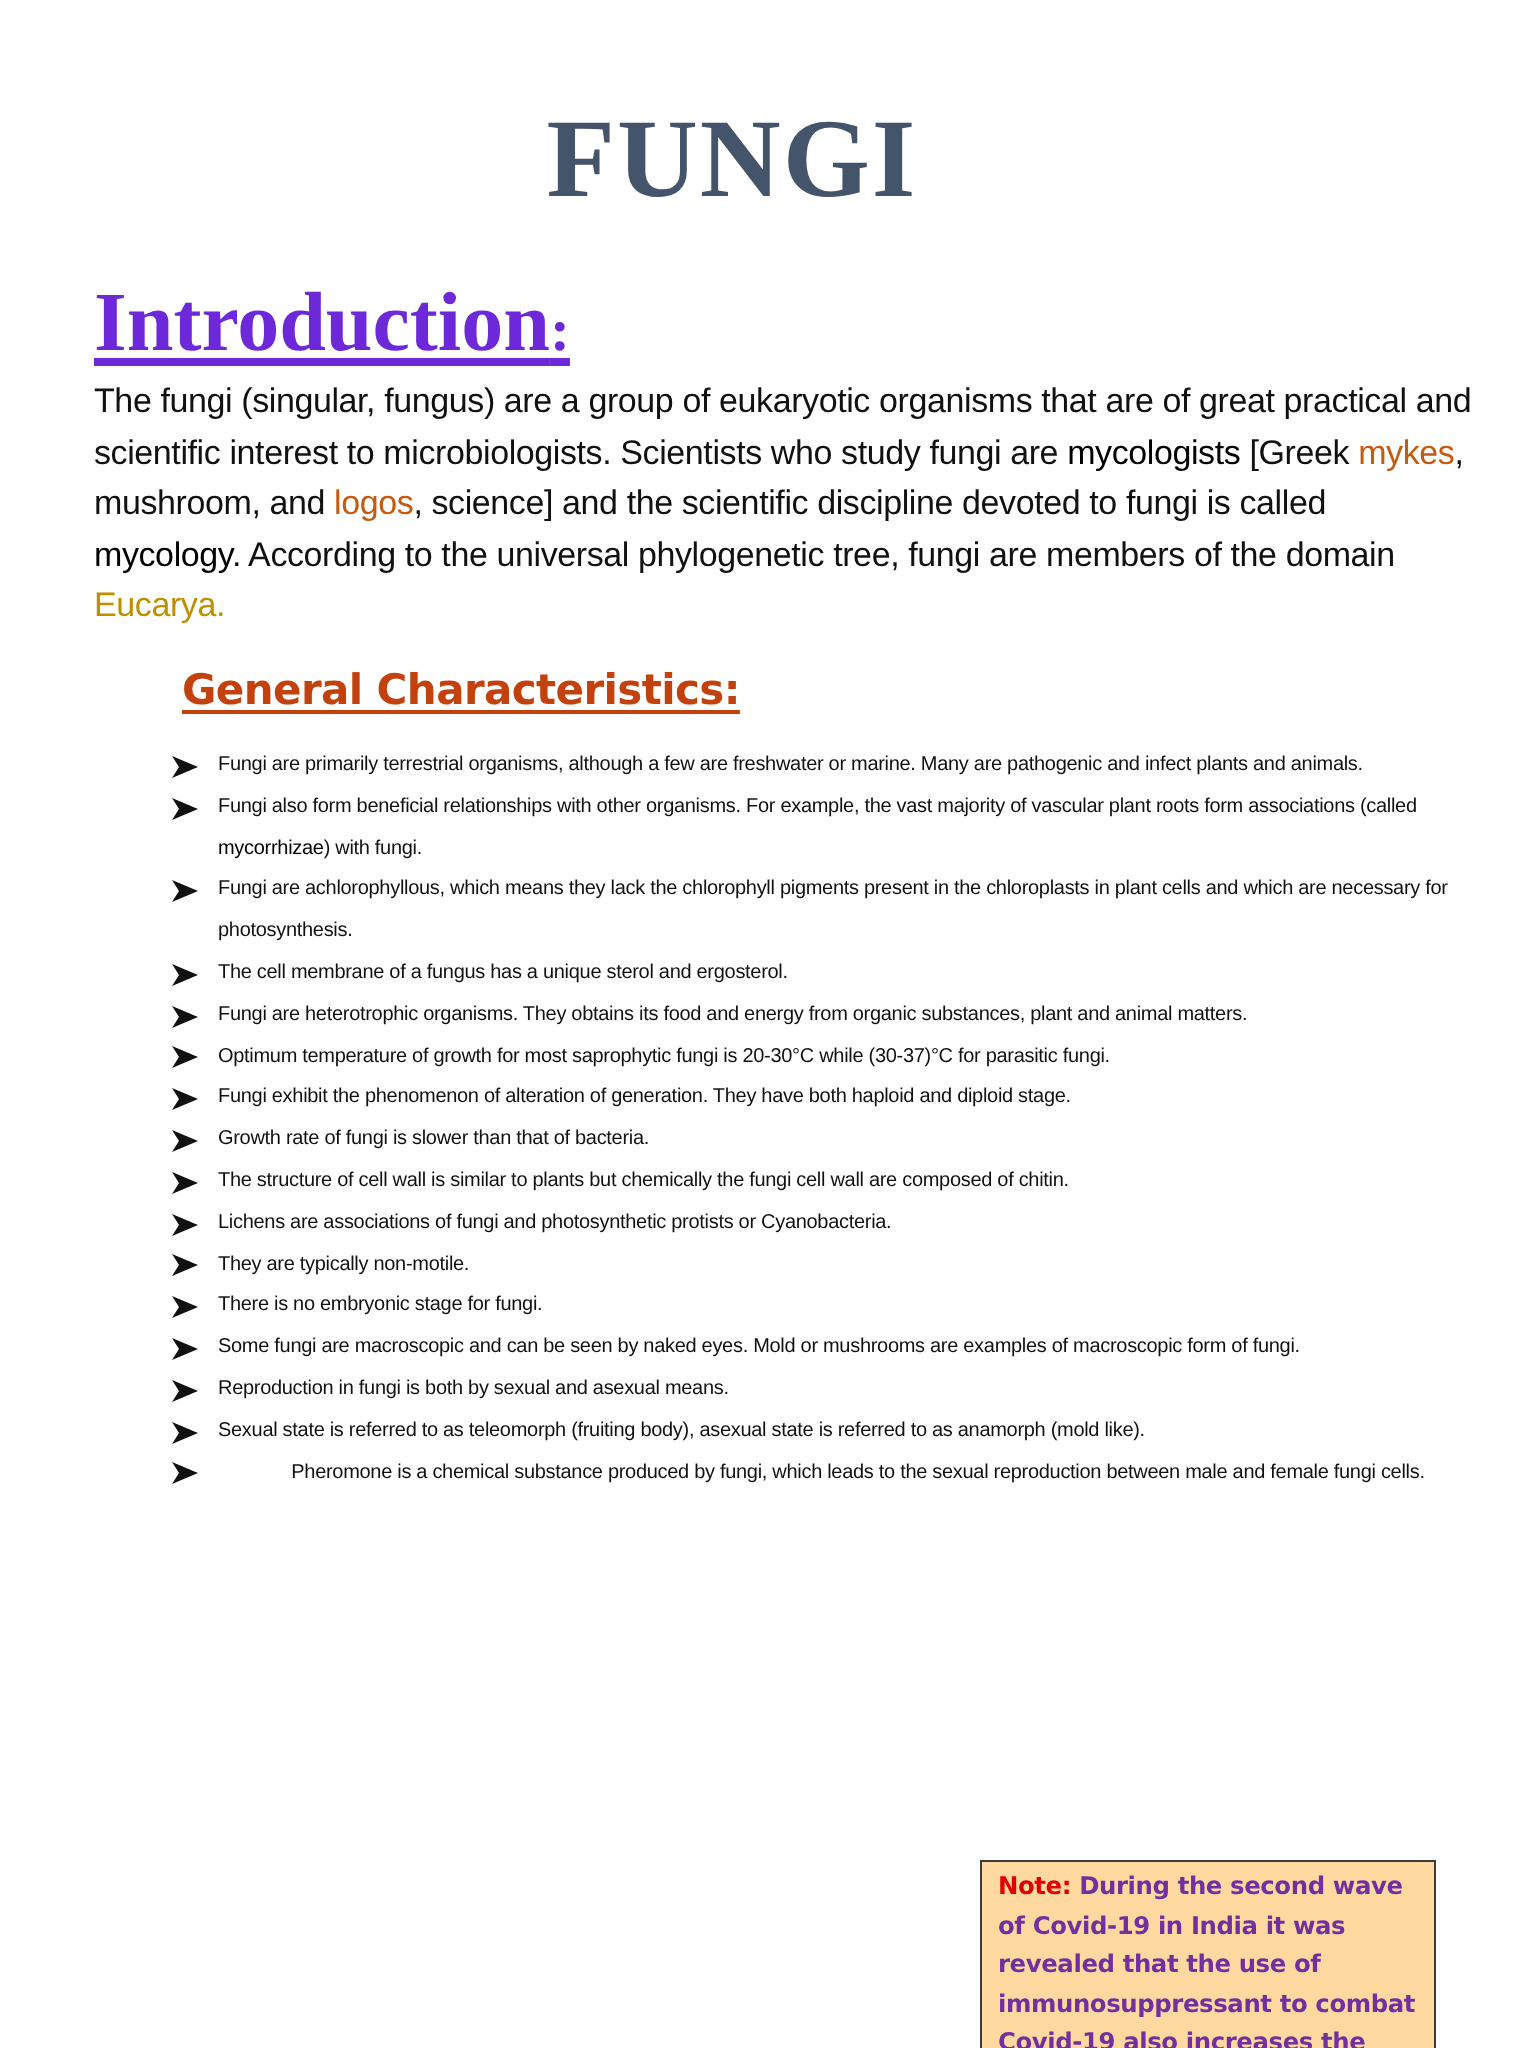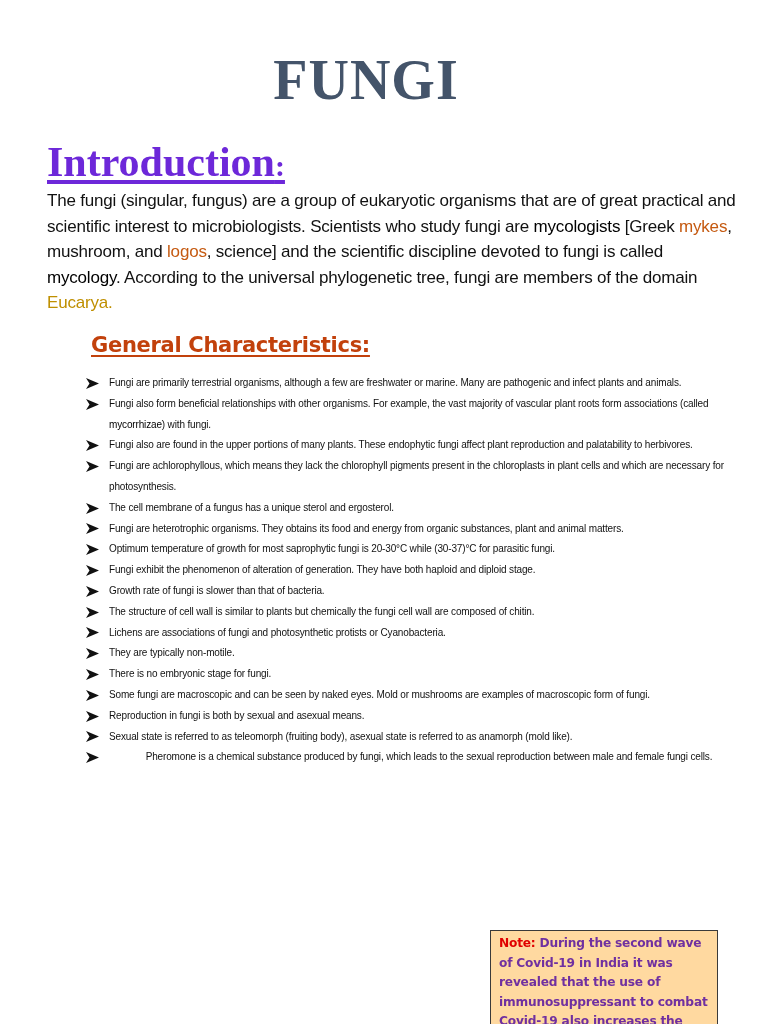--- a/index.html
+++ b/index.html
@@ -142,25 +142,20 @@
         </span><span>Fungi are primarily terrestrial organisms, although a few are freshwater or marine. Many are pathogenic and infect plants and animals.</span></li>
     <li><span class="arrow">
           <svg width="13" height="11" viewBox="0 0 13 11">
             <path d="M0 0 L13 5.5 L0 11 L3.5 5.5 Z" fill="#111"></path>
           </svg>
         </span><span>Fungi also form beneficial relationships with other organisms. For example, the vast majority of vascular plant roots form associations (called </span><span class="red">mycorrhizae</span><span>) with fungi.</span></li>
     <li><span class="arrow">
           <svg width="13" height="11" viewBox="0 0 13 11">
             <path d="M0 0 L13 5.5 L0 11 L3.5 5.5 Z" fill="#111"></path>
           </svg>
-        </span><span>Fungi also are found in the upper portions of many plants. These endophytic fungi affect plant reproduction and palatability to herbivores.</span></li>
-    <li><span class="arrow">
-          <svg width="13" height="11" viewBox="0 0 13 11">
-            <path d="M0 0 L13 5.5 L0 11 L3.5 5.5 Z" fill="#111"></path>
-          </svg>
         </span><span>Fungi are achlorophyllous, which means they lack the chlorophyll pigments present in the chloroplasts in plant cells and which are necessary for photosynthesis.</span></li>
     <li><span class="arrow">
           <svg width="13" height="11" viewBox="0 0 13 11">
             <path d="M0 0 L13 5.5 L0 11 L3.5 5.5 Z" fill="#111"></path>
           </svg>
         </span><span>The cell membrane of a fungus has a unique sterol and ergosterol.</span></li>
     <li><span class="arrow">
           <svg width="13" height="11" viewBox="0 0 13 11">
             <path d="M0 0 L13 5.5 L0 11 L3.5 5.5 Z" fill="#111"></path>
           </svg>

